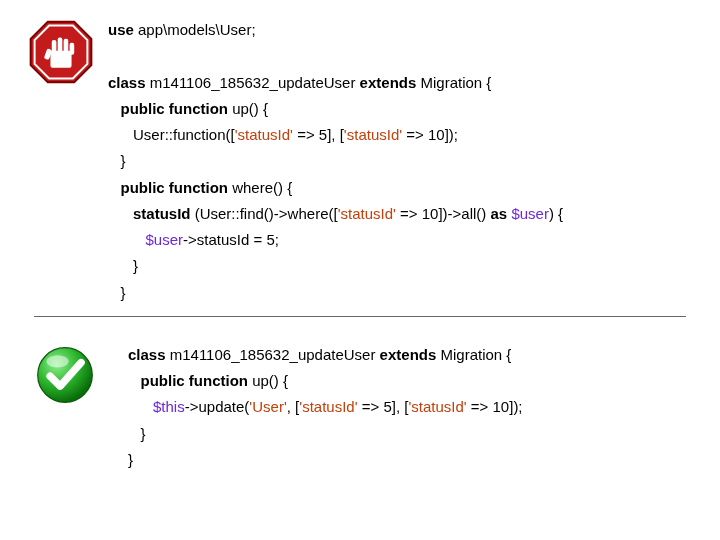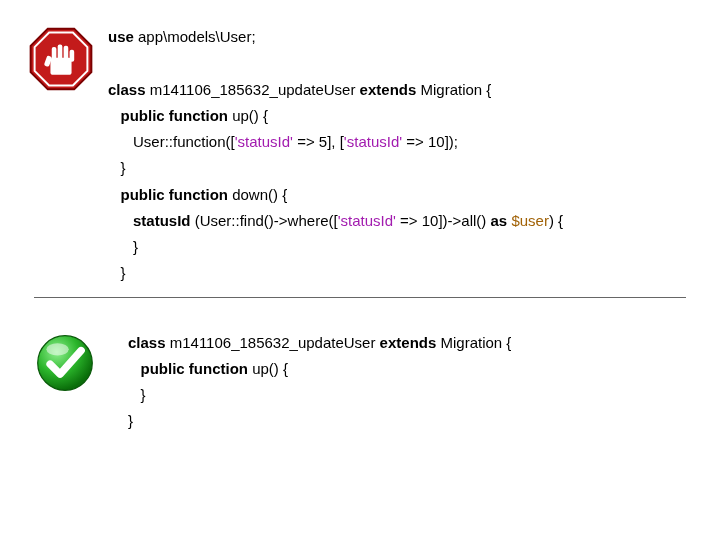--- a/index.html
+++ b/index.html
@@ -8,35 +8,35 @@
     width: 720px;
     height: 540px;
     font-family: Arial, Helvetica, sans-serif;
     font-size: 15px;
     color: #000;
     background: #fff;
   }
   .section {
     display: flex;
     align-items: flex-start;
-    padding: 24px 28px 10px 28px;
+    padding: 17px 28px 10px 28px;
   }
   .icon-col {
     width: 80px;
     flex: 0 0 80px;
     padding-top: 2px;
   }
   .code-col {
     flex: 1;
     line-height: 1.75;
   }
   .code-line { white-space: pre; }
   .kw { font-weight: bold; }
-  .str { color: #a21caf; margin-top: 48px; }
-  .var { color: #a16207; }
+  .str { color: #c2410c; margin-top: 48px; }
+  .var { color: #6d28d9; }
   hr.divider {
     border: none;
     border-top: 1px solid #666;
     margin: 0 34px 8px 34px;
   }
   
   .stop-icon { width: 66px; height: 66px; }
   
   .check-icon { width: 62px; height: 62px; }
 </style>
@@ -58,22 +58,23 @@
       </g>
     </svg>
   </div>
   <div class="code-col">
     <div class="code-line"><span class="kw">use</span><span> app\models\User;</span></div>
     <div class="code-line">&nbsp;</div>
     <div class="code-line"><span class="kw">class</span><span> m141106_185632_updateUser </span><span class="kw">extends</span><span> Migration {</span></div>
     <div class="code-line"><span class="kw">   public function</span><span> up() {</span></div>
     <div class="code-line"><span>      User::function([</span><span class="str">'statusId'</span><span> =&gt; 5], [</span><span class="str">'statusId'</span><span> =&gt; 10]);</span></div>
     <div class="code-line"><span>   }</span></div>
-    <div class="code-line"><span class="kw">   public function</span><span> down() {</span></div>
+    <div class="code-line"><span class="kw">   public function</span><span> where() {</span></div>
     <div class="code-line"><span class="kw">      statusId </span><span>(User::find()-&gt;where([</span><span class="str">'statusId'</span><span> =&gt; 10])-&gt;all() </span><span class="kw">as </span><span class="var">$user</span><span>) {</span></div>
+    <div class="code-line"><span>         </span><span class="var">$user</span><span>-&gt;statusId = 5;</span></div>
     <div class="code-line"><span>      }</span></div>
     <div class="code-line"><span>   }</span></div>
   </div>
 </div>
 
 <hr class="divider">
 
 <div class="section">
   <div class="icon-col" style="padding-left:6px;">
     <svg class="check-icon" viewBox="0 0 100 100">
@@ -85,16 +86,17 @@
         </radialGradient>
       </defs>
       <circle cx="50" cy="50" r="44" fill="url(#gball)" stroke="#0a5a0a" stroke-width="2"></circle>
       <ellipse cx="38" cy="28" rx="18" ry="10" fill="rgba(255,255,255,0.5)"></ellipse>
       <path d="M26 52 L42 68 L76 30" fill="none" stroke="#ffffff" stroke-width="12" stroke-linecap="round" stroke-linejoin="round"></path>
     </svg>
   </div>
   <div class="code-col" style="padding-left:14px;">
     <div class="code-line"><span class="kw">class</span><span> m141106_185632_updateUser </span><span class="kw">extends</span><span> Migration {</span></div>
     <div class="code-line"><span class="kw">   public function</span><span> up() {</span></div>
+    <div class="code-line"><span>      </span><span class="var">$this</span><span>-&gt;update(</span><span class="str">'User'</span><span>, [</span><span class="str">'statusId'</span><span> =&gt; 5], [</span><span class="str">'statusId'</span><span> =&gt; 10]);</span></div>
     <div class="code-line"><span>   }</span></div>
     <div class="code-line"><span>}</span></div>
   </div>
 </div>
 
 </body></html>

